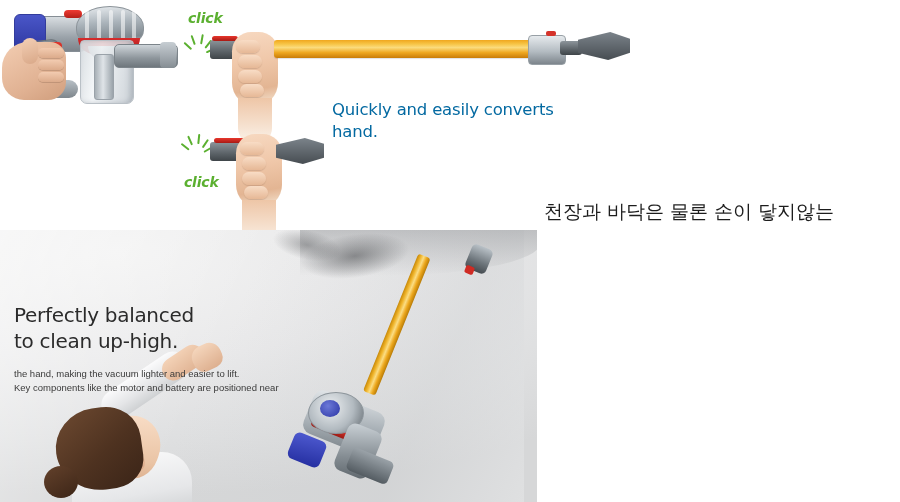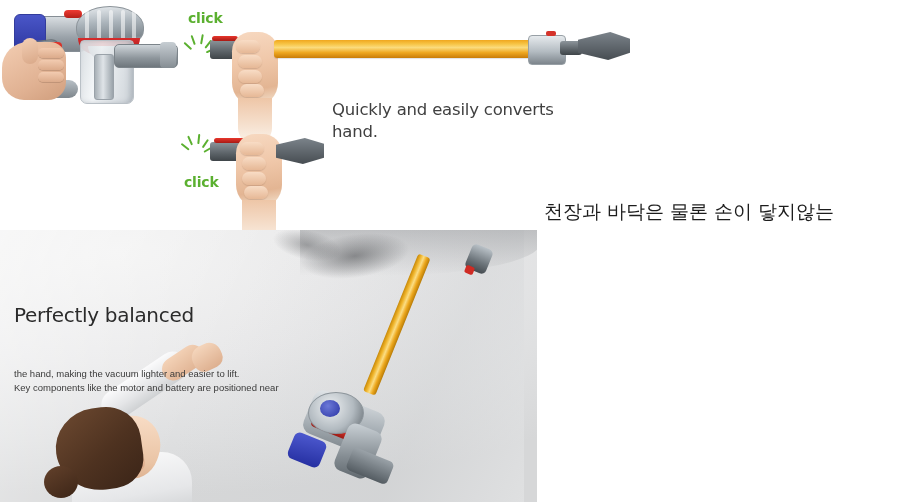--- a/index.html
+++ b/index.html
@@ -56,21 +56,21 @@
   .hv-finger{position:absolute;left:36px;width:26px;height:10px;border-radius:6px;
       background:linear-gradient(180deg,#f2cbb0,#dcab8b);box-shadow:0 1px 0 rgba(160,120,95,.45);}
   .hv-thumb{left:20px;top:36px;width:16px;height:26px;border-radius:8px;
       background:linear-gradient(160deg,#f3cfb5,#d9a888);}
 
   
   #convert-stick-group{position:absolute;left:186px;top:10px;width:440px;height:100px;}
   #convert-handheld-group{position:absolute;left:178px;top:126px;width:170px;height:96px;}
 
   .click-label{position:absolute;color:#5bb030;font-weight:bold;font-size:14px;
-      font-family:"DejaVu Sans", sans-serif;letter-spacing:-.2px;}
+      font-family:"DejaVu Sans", sans-serif;letter-spacing:-.2px;font-style:italic;}
   .spark{position:absolute;width:28px;height:34px;}
   .spark i{position:absolute;left:12px;top:14px;width:2px;height:10px;background:#5bb030;border-radius:2px;
       transform-origin:50% 100%;display:block;}
 
   
   .grip-hand{position:absolute;background:linear-gradient(160deg,#f6d6bd 0%,#eec3a4 45%,#dcae8c 100%);}
   .grip-palm{width:46px;height:74px;border-radius:20px 20px 24px 24px;
       background:linear-gradient(170deg,#f7d9c1 0%,#f0c8aa 40%,#e3b593 75%,#f7ead9 100%);}
   .grip-wrist{width:34px;height:46px;border-radius:0 0 16px 16px;
       background:linear-gradient(180deg,#eec6a7,#fbf3ea);}
@@ -83,21 +83,21 @@
       box-shadow:0 1px 1px rgba(0,0,0,.12);}
   .wand-cuff{position:absolute;border-radius:4px;
       background:linear-gradient(180deg,#e6eaed,#b4bcc2 55%,#7d858c);border:1px solid #98a0a6;}
   .wand-dark{position:absolute;border-radius:3px;
       background:linear-gradient(180deg,#8d959b,#5c6368 60%,#3f4549);}
   .tool-head{position:absolute;background:linear-gradient(180deg,#7b838a,#474d52);}
 
   
   #convert-copy{position:absolute;left:332px;top:99px;width:250px;
       font-family:"DejaVu Sans", sans-serif;font-size:16.5px;line-height:21.5px;
-      color:#404040;font-weight:400;letter-spacing:-.2px;}
+      color:#0369a1;font-weight:400;letter-spacing:-.2px;}
 
   
   #korean-copy-top{position:absolute;left:484px;top:198px;width:410px;
       text-align:center;font-size:19px;line-height:27px;color:#1d1d1d;
       font-family:"DejaVu Sans", sans-serif;}
 
   
   #bottom-section{position:absolute;left:0;top:230px;width:900px;height:272px;background:#fff;}
   #lifestyle-photo{position:absolute;left:0;top:0;width:537px;height:272px;overflow:hidden;
       background:
@@ -299,20 +299,21 @@
         <div class="w-hand"></div>
         <div class="w-neck"></div>
         <div class="w-face"></div>
         <div class="w-ear"></div>
         <div class="w-hair"></div>
         <div class="w-bun"></div>
       </div>
 
       <div id="balance-headline">
         <span class="line">Perfectly balanced</span>
+        <span class="line">to clean up-high.</span>
       </div>
       <div id="balance-sub">
         <span class="line">the hand, making the vacuum lighter and easier to lift.</span>
         <span class="line">Key components like the motor and battery are positioned near</span>
       </div>
     </div>
 
   </div>
 </div>
 

